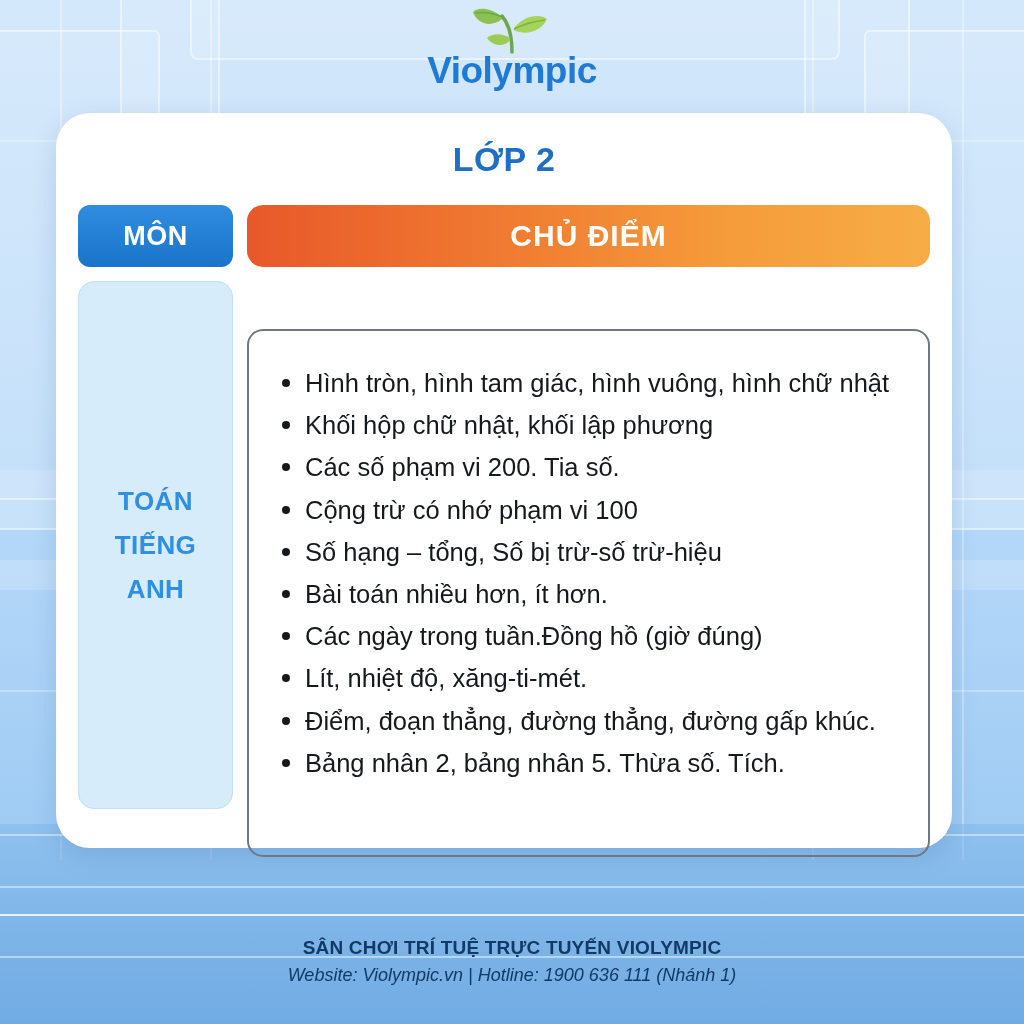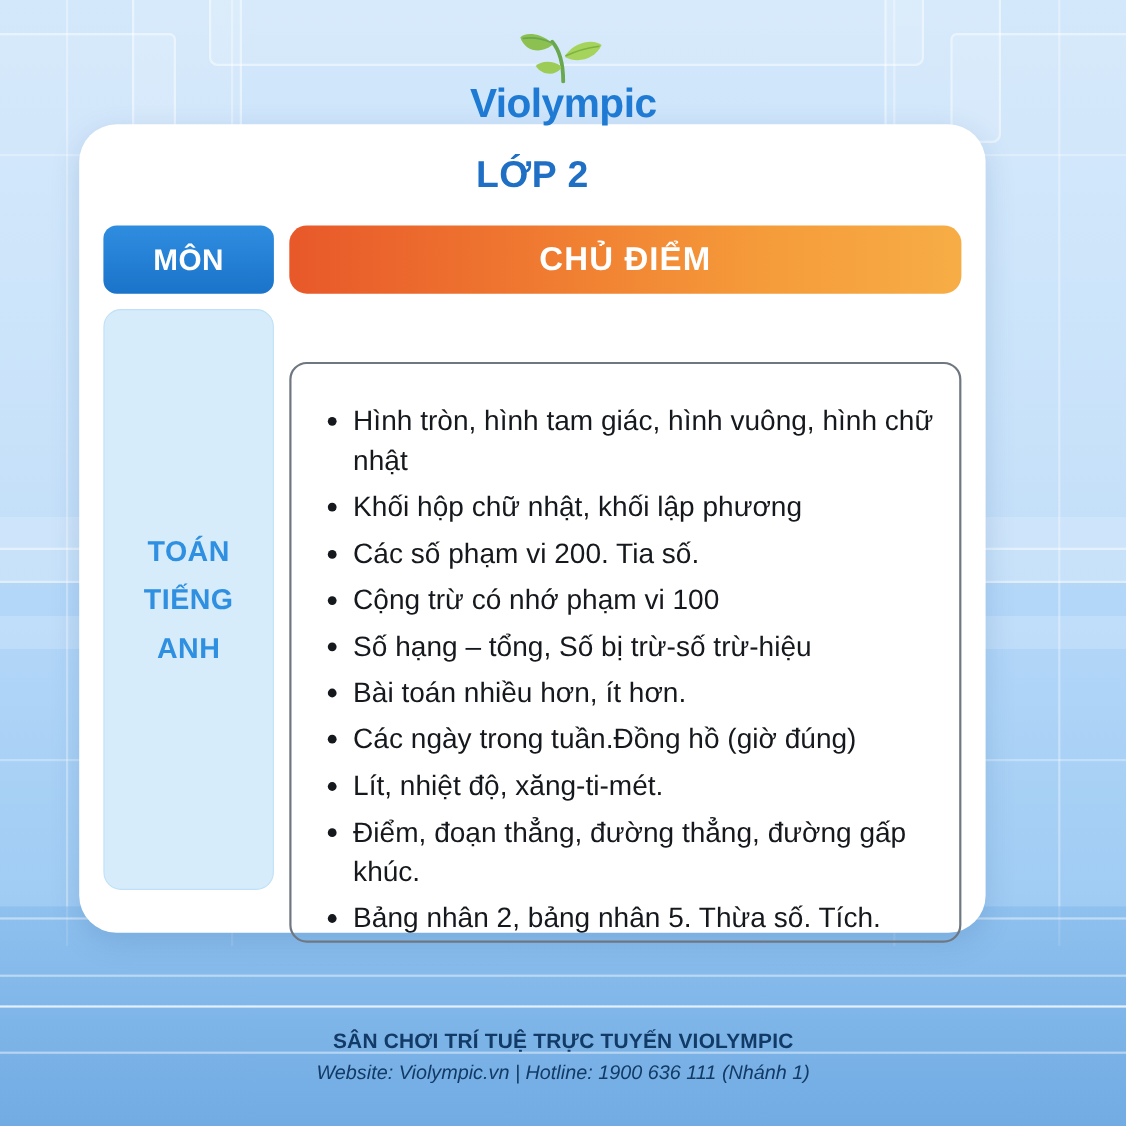--- a/index.html
+++ b/index.html
@@ -40,38 +40,38 @@
     position: absolute; left: 0; right: 0; bottom: 0; height: 200px;
     background: linear-gradient(180deg, rgba(130,185,235,0.55), rgba(108,168,225,0.85));
   }
   .floor-line {
     position: absolute; left: 0; right: 0; height: 2px;
     background: rgba(255,255,255,0.45);
   }
 
   
   .logo-wrap {
-    position: absolute; top: 24px; left: 0; right: 0;
+    position: absolute; top: 2px; left: 0; right: 0;
     display: flex; flex-direction: column; align-items: center;
     z-index: 5;
   }
   .logo-text {
     font-size: 37px;
     font-weight: 700;
     color: #1f7ad4;
     letter-spacing: -0.5px;
     line-height: 1;
     margin-top: -6px;
   }
 
   
   .card {
     position: absolute;
-    left: 72px; top: 113px;
-    width: 824px; height: 735px;
+    left: 56px; top: 113px;
+    width: 896px; height: 735px;
     background: #ffffff;
     border-radius: 34px;
     box-shadow: 0 8px 26px rgba(40,90,150,0.18);
     z-index: 4;
   }
   .card-title {
     text-align: center;
     font-size: 34px;
     font-weight: 700;
     color: #1f6fc4;

